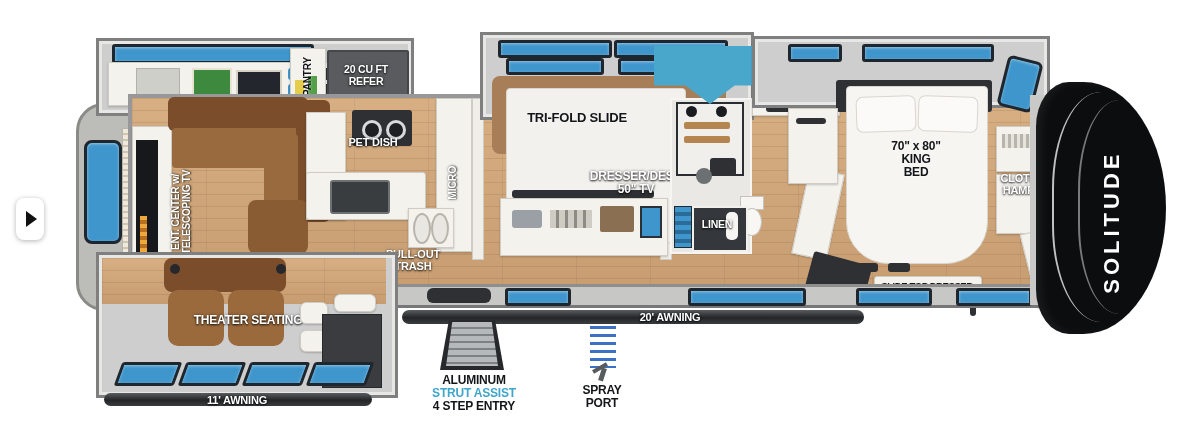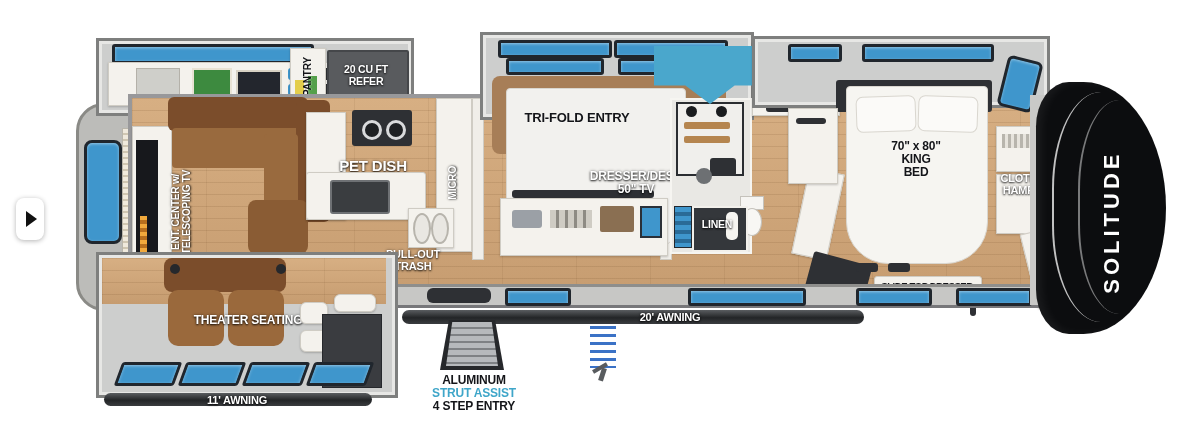--- a/index.html
+++ b/index.html
@@ -75,42 +75,42 @@
   <div class="abs" style="left:296px;top:100px;width:34px;height:122px;background:#7b4d2b;border-radius:6px;"></div>
   <div class="abs" style="left:264px;top:134px;width:34px;height:84px;background:#996a3e;border-radius:4px;"></div>
   <div class="abs" style="left:248px;top:200px;width:60px;height:54px;background:#8a5c34;border-radius:8px;"></div>
   <div class="lbl lw" style="left:148px;top:262px;width:92px;font-size:11px;">ELECTRONICS
 DRAWER</div>
 
   <div class="abs wf" style="left:306px;top:112px;width:38px;height:106px;"></div>
   <div class="abs dk" style="left:352px;top:110px;width:60px;height:36px;"></div>
   <div class="abs" style="left:362px;top:120px;width:14px;height:14px;border-radius:50%;background:#1e2023;border:3px solid #d9dadc;"></div>
   <div class="abs" style="left:386px;top:120px;width:14px;height:14px;border-radius:50%;background:#1e2023;border:3px solid #d9dadc;"></div>
-  <div class="lbl lw" style="left:338px;top:158px;width:70px;font-size:15px;">PET DISH</div>
+  <div class="lbl lw" style="left:338px;top:136px;width:70px;font-size:11px;">PET DISH</div>
   <div class="abs wf" style="left:306px;top:172px;width:118px;height:46px;border-radius:3px;"></div>
   <div class="abs" style="left:330px;top:180px;width:56px;height:30px;background:#3a3d40;border-radius:3px;border:2px solid #6e7174;"></div>
   <div class="abs wf" style="left:436px;top:98px;width:34px;height:152px;"></div>
   <div class="lbl lw vrot" style="left:426px;top:177px;width:54px;font-size:10.5px;">MICRO</div>
   <div class="abs wf" style="left:408px;top:208px;width:44px;height:38px;"></div>
   <div class="abs" style="left:413px;top:213px;width:14px;height:27px;border-radius:50%;background:#e9e7e2;border:2px solid #b7b4ac;"></div>
   <div class="abs" style="left:431px;top:213px;width:14px;height:27px;border-radius:50%;background:#e9e7e2;border:2px solid #b7b4ac;"></div>
   <div class="lbl lw" style="left:372px;top:248px;width:82px;font-size:11px;">PULL-OUT
 TRASH</div>
 
   <div class="abs" style="left:472px;top:98px;width:10px;height:160px;background:#f0eee9;border:1px solid #cfccc4;"></div>
   <div class="abs" style="left:660px;top:98px;width:10px;height:160px;background:#f0eee9;border:1px solid #cfccc4;"></div>
 
   <div class="abs slide" style="left:480px;top:32px;width:268px;height:82px;"></div>
   <div class="abs win" style="left:498px;top:40px;width:108px;height:12px;"></div>
   <div class="abs win" style="left:614px;top:40px;width:108px;height:12px;"></div>
   <div class="abs win" style="left:506px;top:58px;width:92px;height:11px;"></div>
   <div class="abs win" style="left:618px;top:58px;width:92px;height:11px;"></div>
   <div class="abs" style="left:492px;top:76px;width:234px;height:78px;background:#a77e57;border-radius:8px;"></div>
   <div class="abs" style="left:506px;top:88px;width:178px;height:164px;background:#f2f1ee;border:1px solid #d9d6cf;border-radius:4px 4px 46px 46px;"></div>
-  <div class="lbl lb" style="left:512px;top:111px;width:130px;font-size:13px;">TRI-FOLD ENTRY</div>
+  <div class="lbl lb" style="left:512px;top:111px;width:130px;font-size:13px;">TRI-FOLD SLIDE</div>
 
   <div class="abs dk" style="left:512px;top:190px;width:142px;height:8px;"></div>
   <div class="abs wf" style="left:500px;top:198px;width:166px;height:56px;"></div>
   <div class="abs" style="left:512px;top:210px;width:30px;height:18px;background:#9ba0a6;border-radius:3px;"></div>
   <div class="abs" style="left:550px;top:210px;width:42px;height:18px;background:repeating-linear-gradient(90deg,#cfccc4 0 6px,#8e8b84 6px 9px);"></div>
   <div class="abs" style="left:600px;top:206px;width:34px;height:26px;background:#8a6f52;border-radius:2px;"></div>
   <div class="abs" style="left:640px;top:206px;width:18px;height:28px;background:#3f96cc;border:2px solid #2a3038;"></div>
   <div class="lbl lw" style="left:570px;top:170px;width:132px;font-size:12px;">DRESSER/DESK
 50" TV</div>
 
@@ -205,20 +205,22 @@
 
   <div class="abs steps-outer" style="left:440px;top:320px;width:64px;height:50px;"></div>
   <div class="abs steps-in" style="left:446px;top:322px;width:52px;height:44px;"></div>
   <div class="lbl lb" style="left:414px;top:374px;width:120px;font-size:12px;">ALUMINUM</div>
   <div class="lbl" style="left:414px;top:387px;width:120px;font-size:12px;color:#3fa6c9;">STRUT ASSIST</div>
   <div class="lbl lb" style="left:414px;top:400px;width:120px;font-size:12px;">4 STEP ENTRY</div>
 
   <div class="abs coil" style="left:590px;top:326px;width:26px;height:42px;"></div>
   <div class="abs" style="left:592px;top:366px;width:16px;height:4px;background:#595c5f;transform:rotate(-30deg);"></div>
   <div class="abs" style="left:600px;top:368px;width:5px;height:13px;background:#595c5f;transform:rotate(18deg);"></div>
+  <div class="lbl lb" style="left:562px;top:384px;width:80px;font-size:12px;">SPRAY
+PORT</div>
 
   <div class="abs" style="left:1030px;top:95px;width:40px;height:210px;background:#c9c9c7;"></div>
   <div class="abs cap" style="left:1036px;top:82px;width:130px;height:252px;"></div>
   <div class="abs capline" style="left:1052px;top:92px;width:96px;height:230px;"></div>
   <div class="abs capline" style="left:1078px;top:100px;width:80px;height:214px;border-left-color:rgba(255,255,255,.45);"></div>
   <div class="lbl vrot" style="left:1012px;top:210px;width:200px;font-size:22px;color:#fff;font-weight:600;letter-spacing:4px;">SOLITUDE</div>
 
   <div class="abs" style="left:16px;top:198px;width:28px;height:42px;background:#fff;border-radius:8px;box-shadow:0 1px 5px rgba(0,0,0,.3);display:flex;align-items:center;justify-content:center;cursor:pointer;">
     <span style="width:0;height:0;border-top:8px solid transparent;border-bottom:8px solid transparent;border-left:11px solid #111;display:block;margin-left:3px;"></span>
   </div>

